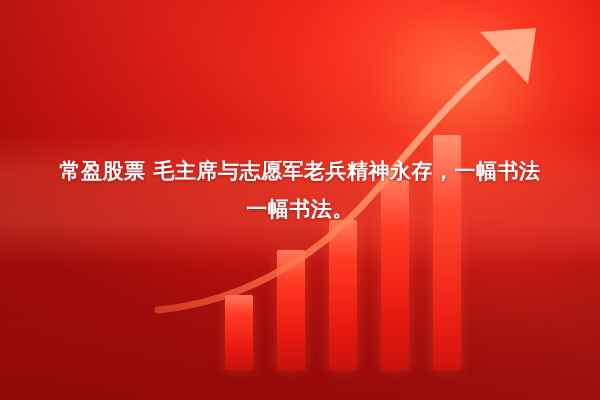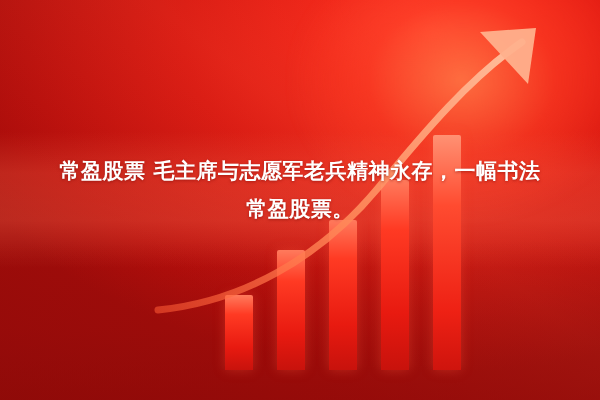--- a/index.html
+++ b/index.html
@@ -141,16 +141,16 @@
           <stop offset="1" stop-color="#ffc7a8" stop-opacity="1"></stop>
         </linearGradient>
       </defs>
       <path d="M8 300 C 90 292, 168 250, 228 178 C 276 120, 320 68, 372 32" stroke="url(#arrowGrad)" stroke-width="7" stroke-linecap="round" fill="none"></path>
       <path d="M330 22 L 386 18 L 378 74 Z" fill="#ffb08c" opacity="0.95"></path>
     </svg>
   </div>
 
   <div class="text-block">
     <div class="text-line1">常盈股票 毛主席与志愿军老兵精神永存，一幅书法</div>
-    <div class="text-line2">常盈股票。</div>
+    <div class="text-line2">一幅书法。</div>
   </div>
 
 </div>
 
 </body></html>

